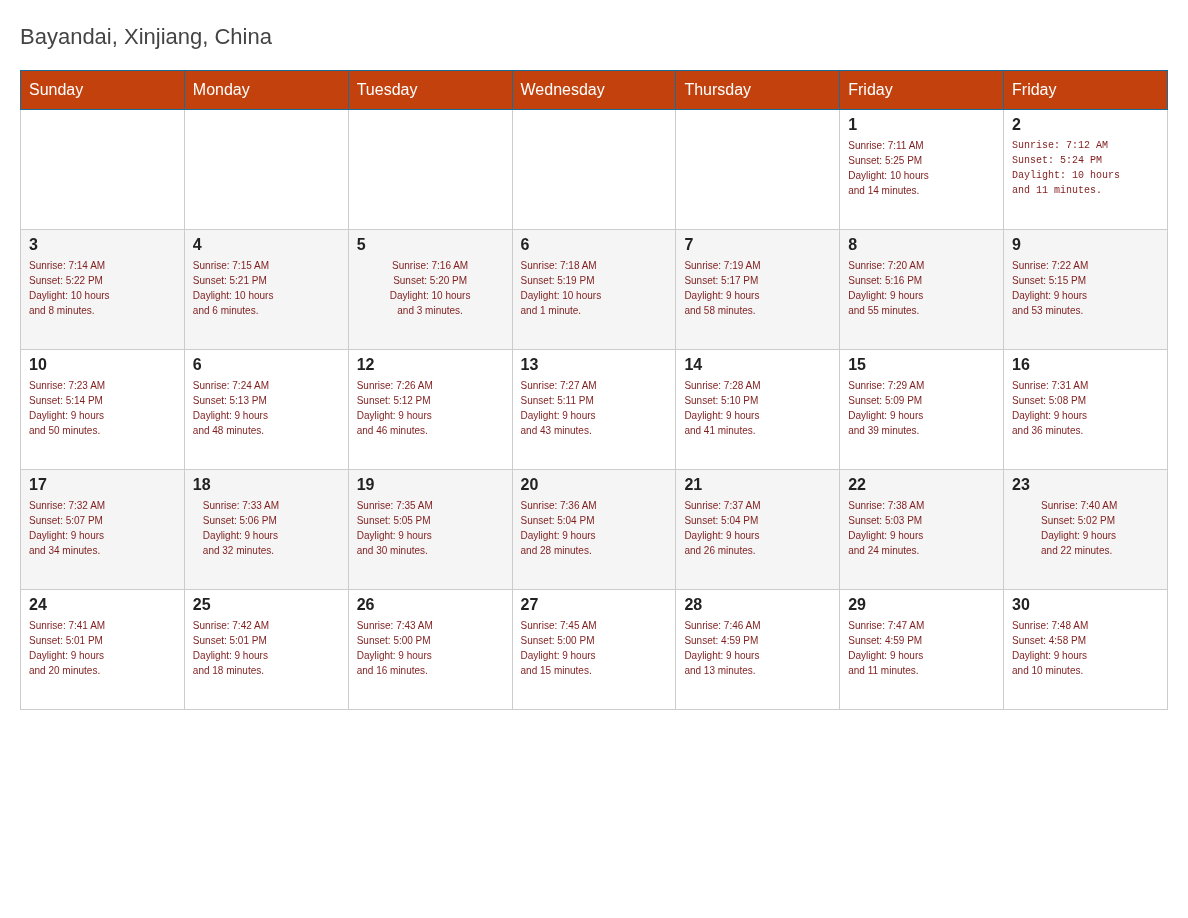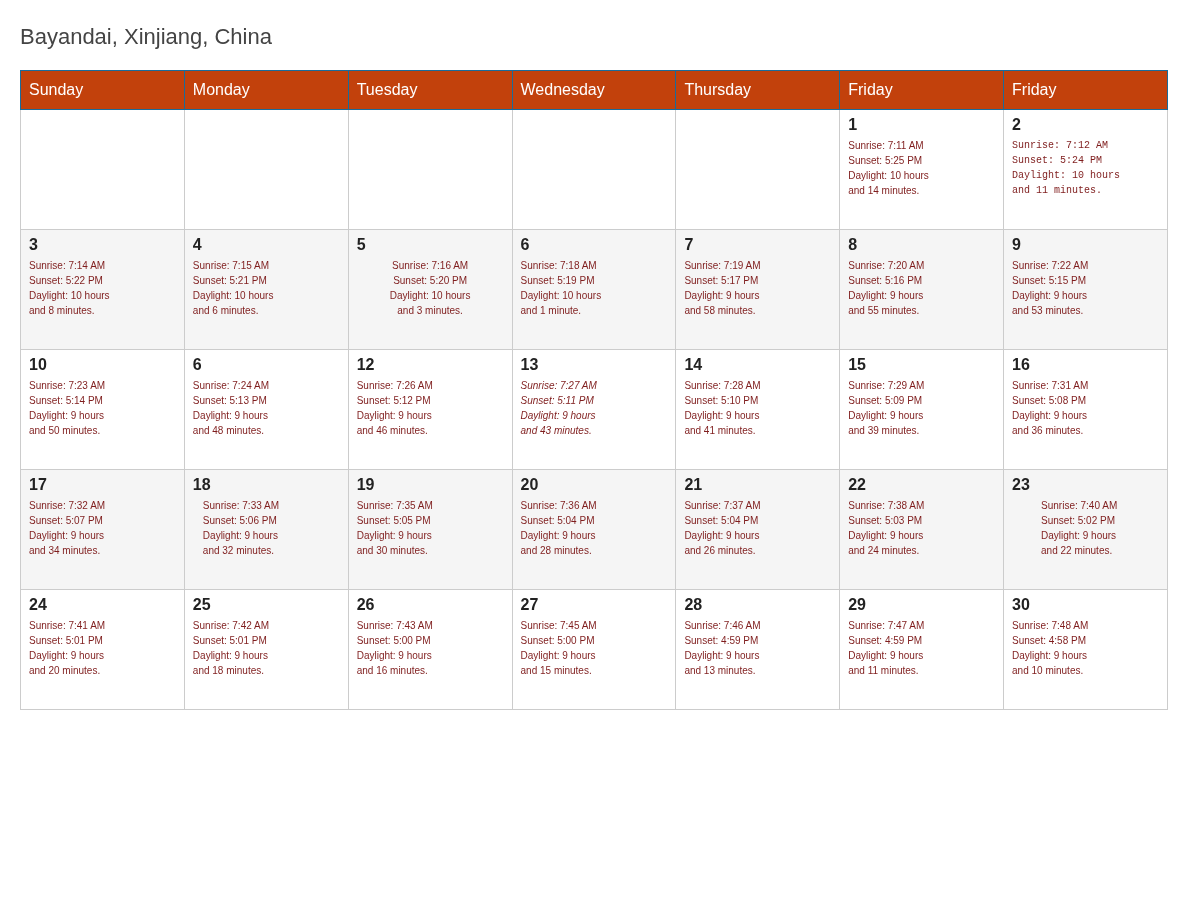--- a/index.html
+++ b/index.html
@@ -213,21 +213,21 @@
         </td>
         <td>
           <div class="day-number">12</div>
           <div class="day-info" style="white-space: pre-line;">Sunrise: 7:26 AM
 Sunset: 5:12 PM
 Daylight: 9 hours
 and 46 minutes.</div>
         </td>
         <td>
           <div class="day-number">13</div>
-          <div class="day-info" style="white-space: pre-line; font-style: italic;">Sunrise: 7:27 AM
+          <div class="day-info" style="white-space: pre-line;">Sunrise: 7:27 AM
 Sunset: 5:11 PM
 Daylight: 9 hours
 and 43 minutes.</div>
         </td>
         <td>
           <div class="day-number">14</div>
           <div class="day-info" style="white-space: pre-line;">Sunrise: 7:28 AM
 Sunset: 5:10 PM
 Daylight: 9 hours
 and 41 minutes.</div>

